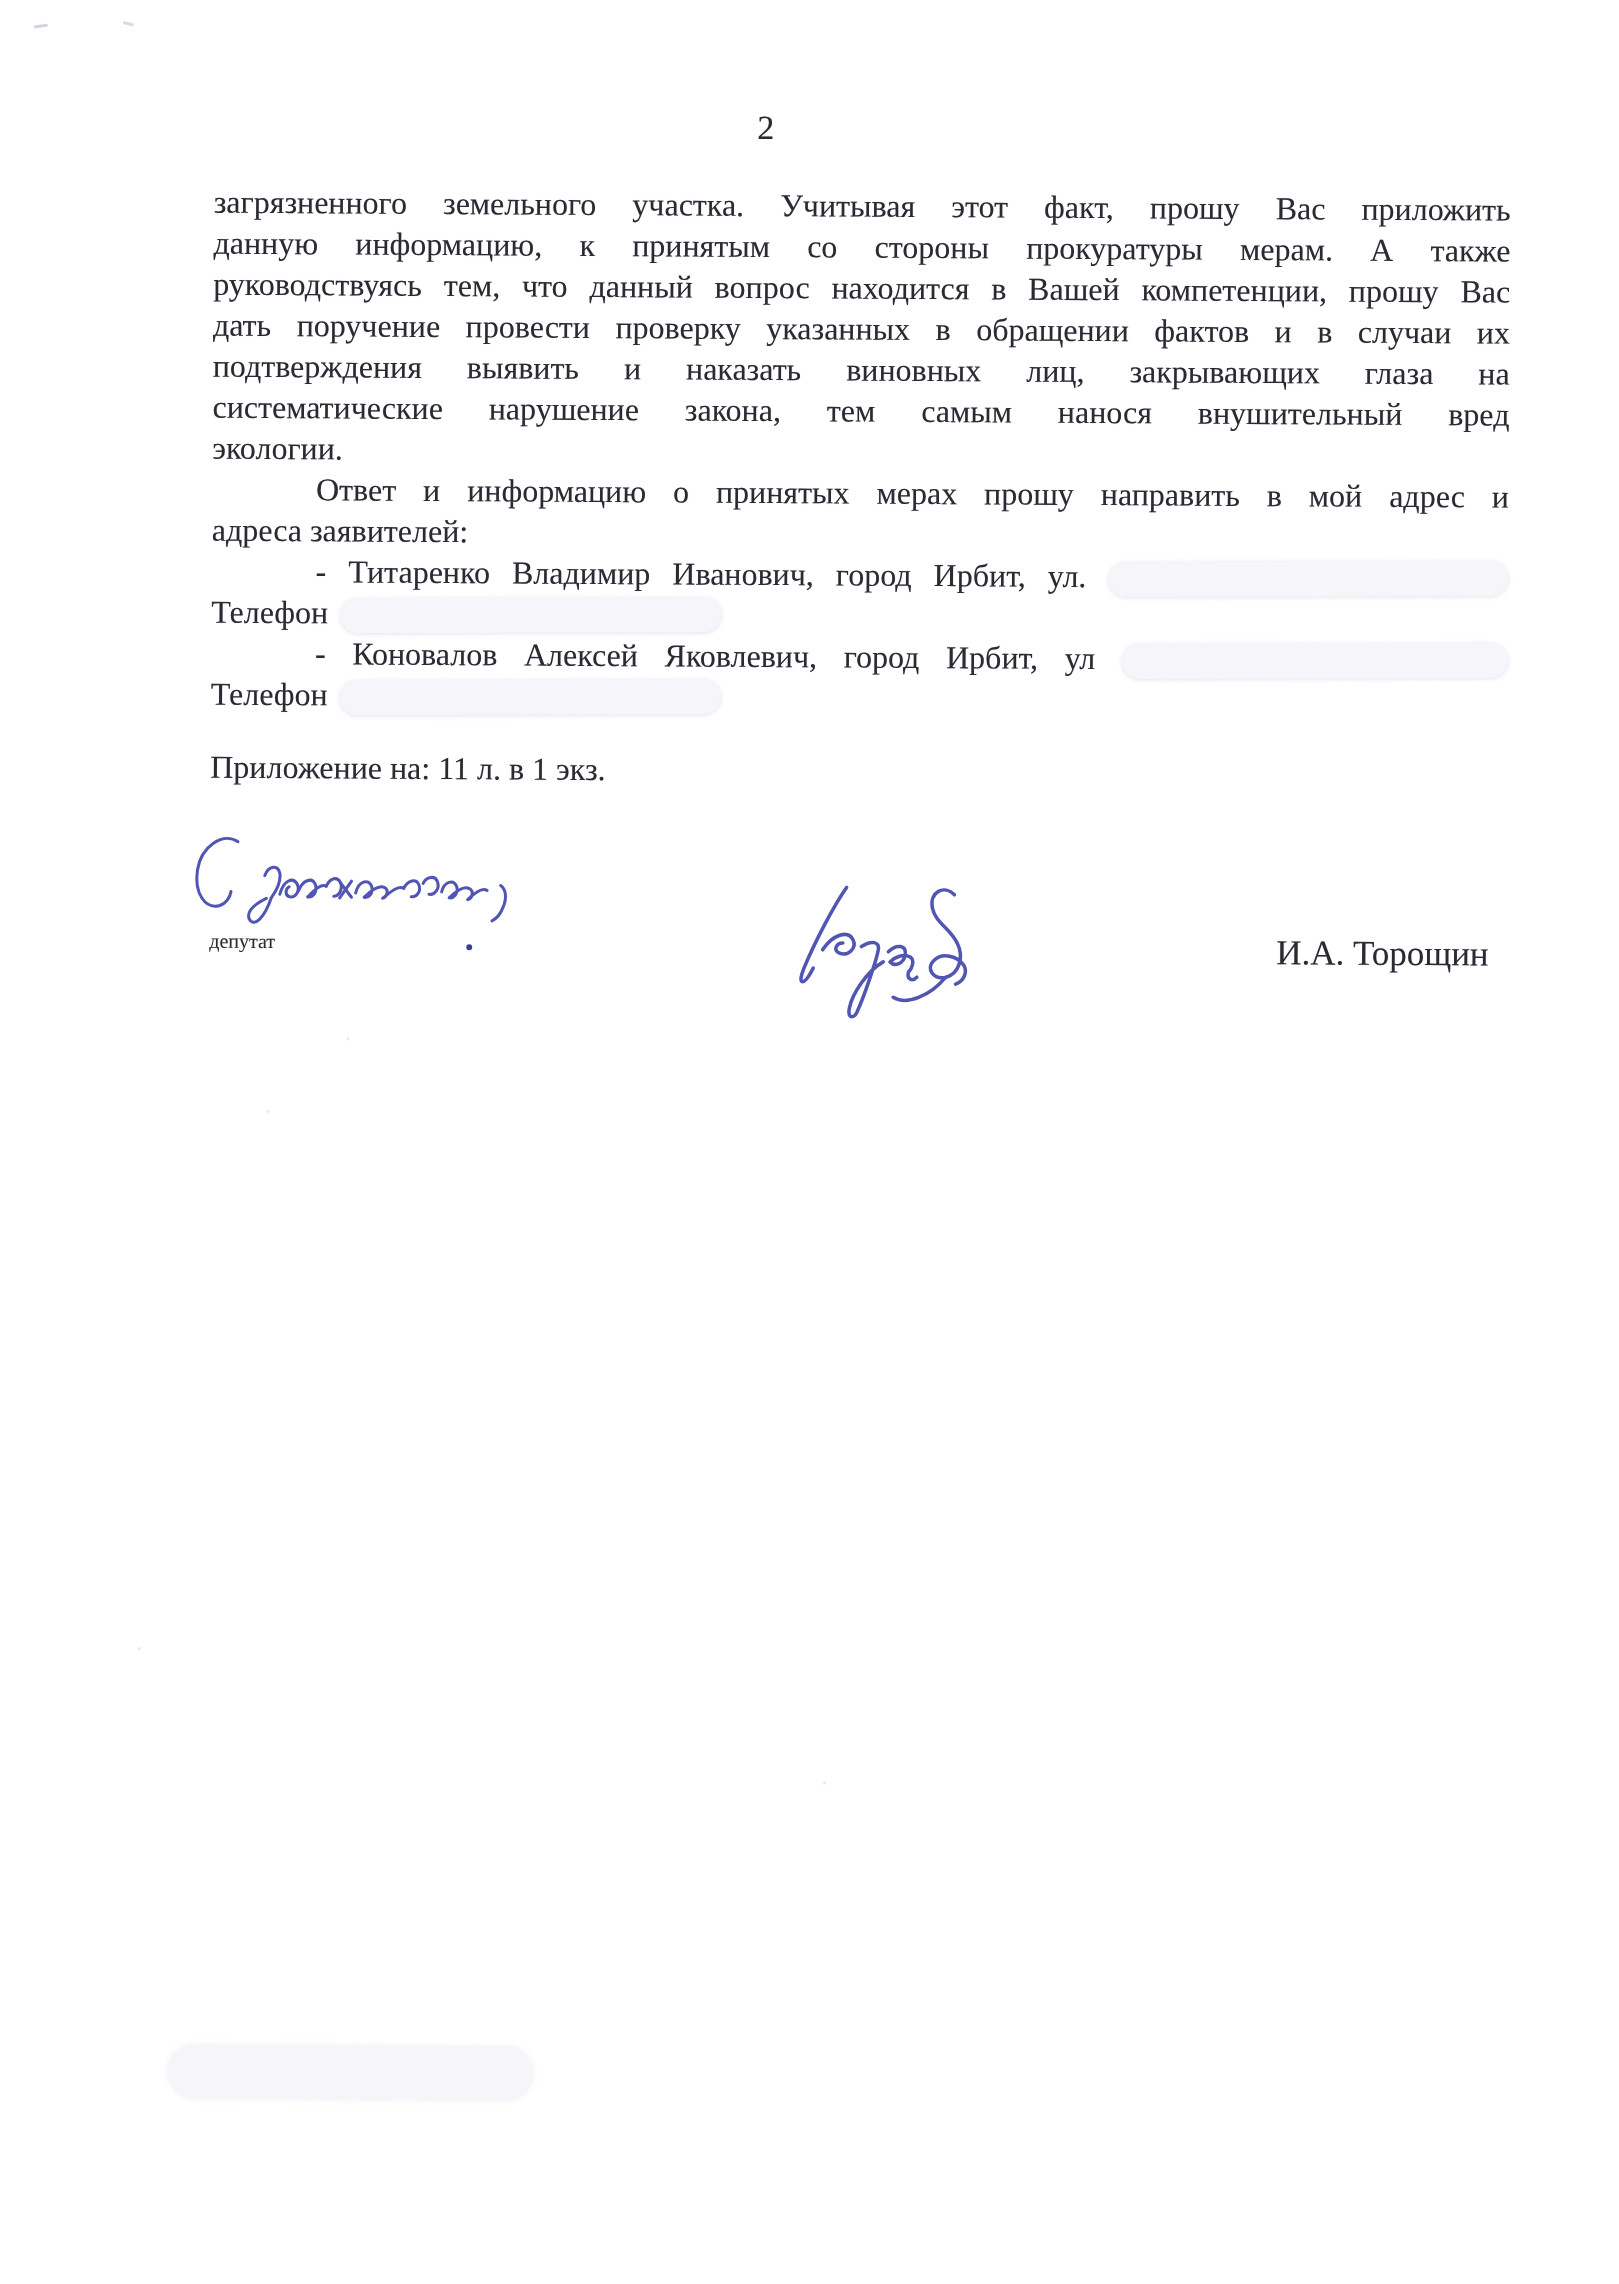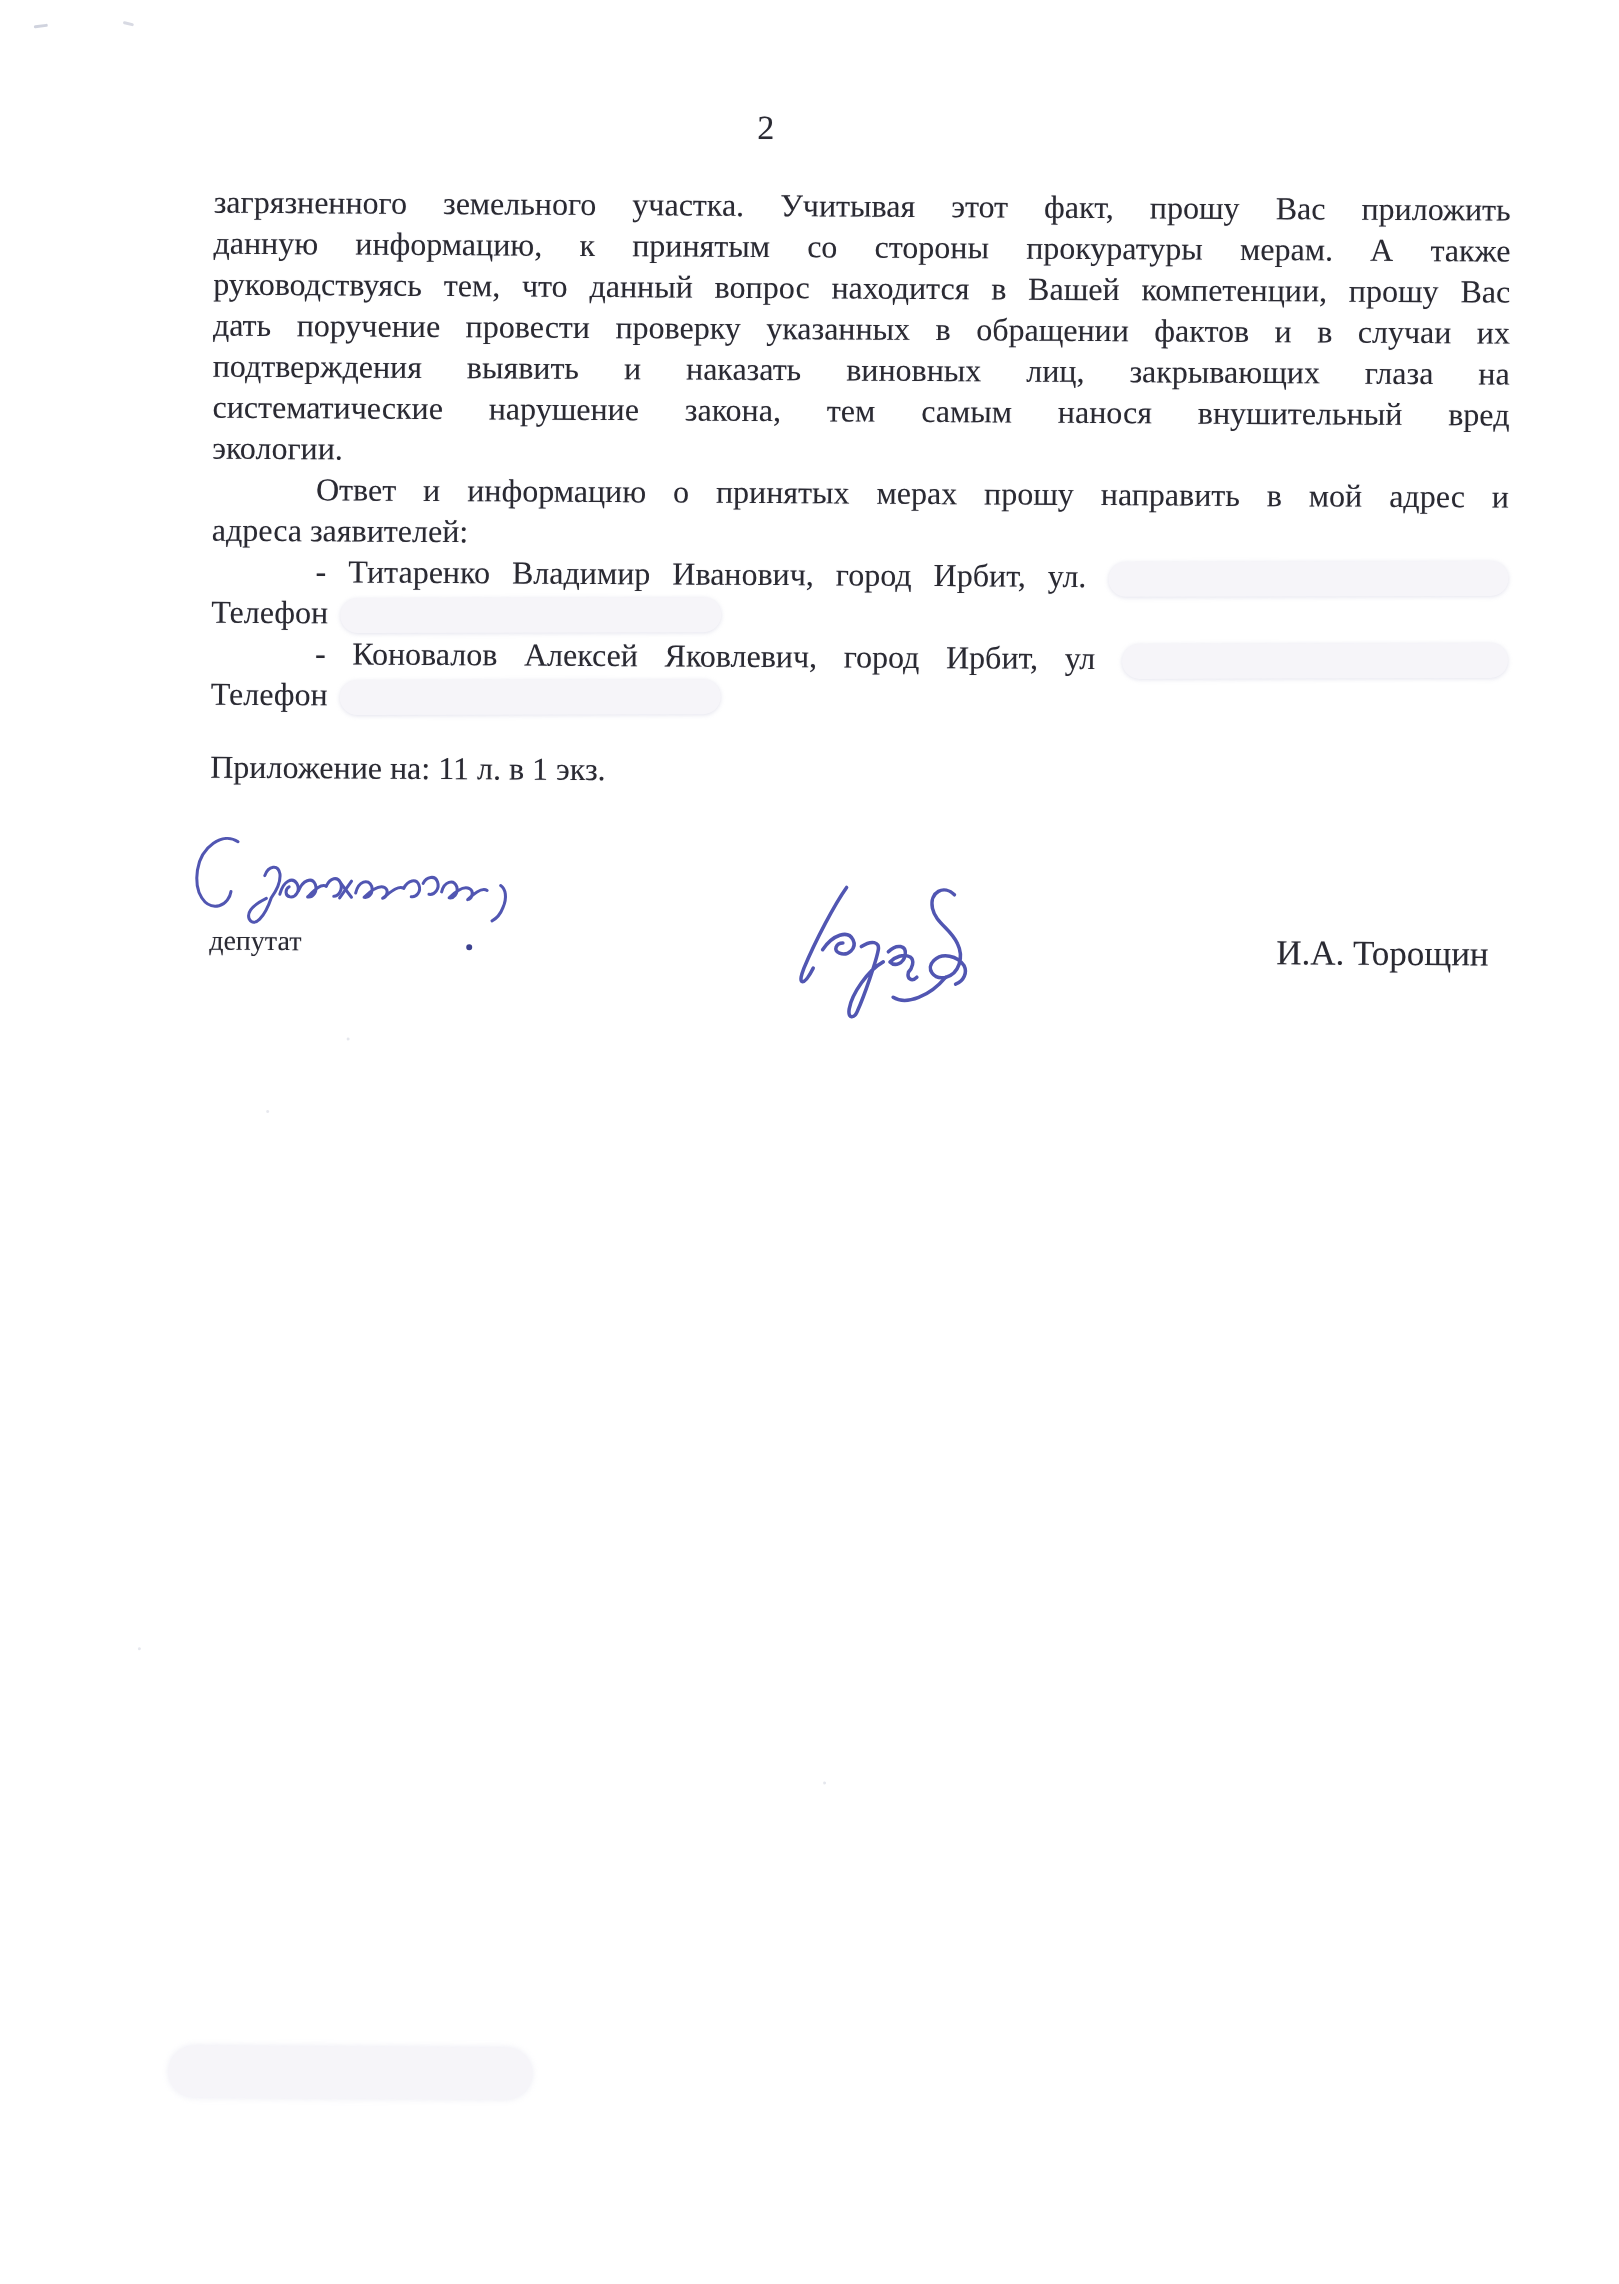--- a/index.html
+++ b/index.html
@@ -46,21 +46,21 @@
   .blob.addr1{width:400px;}
   .blob.addr2{width:386px;}
   .blob.phone{width:381px;margin-left:11.8px;}
   .attachment{
     position:absolute;left:215px;top:746px;
     font-size:32px;line-height:40px;
     text-shadow:0 0 0.8px rgba(50,50,80,.32);
   }
   .role{
     position:absolute;left:215px;top:920px;
-    font-size:28px;line-height:40px;
+    font-size:20px;line-height:40px;
     text-shadow:0 0 0.8px rgba(50,50,80,.32);
   }
   .signer{
     position:absolute;left:1282px;top:925px;
     font-size:35px;line-height:42px;
     text-shadow:0 0 0.8px rgba(50,50,80,.32);
   }
   svg.ink{position:absolute;overflow:visible;}
   svg.ink path{
     fill:none;

